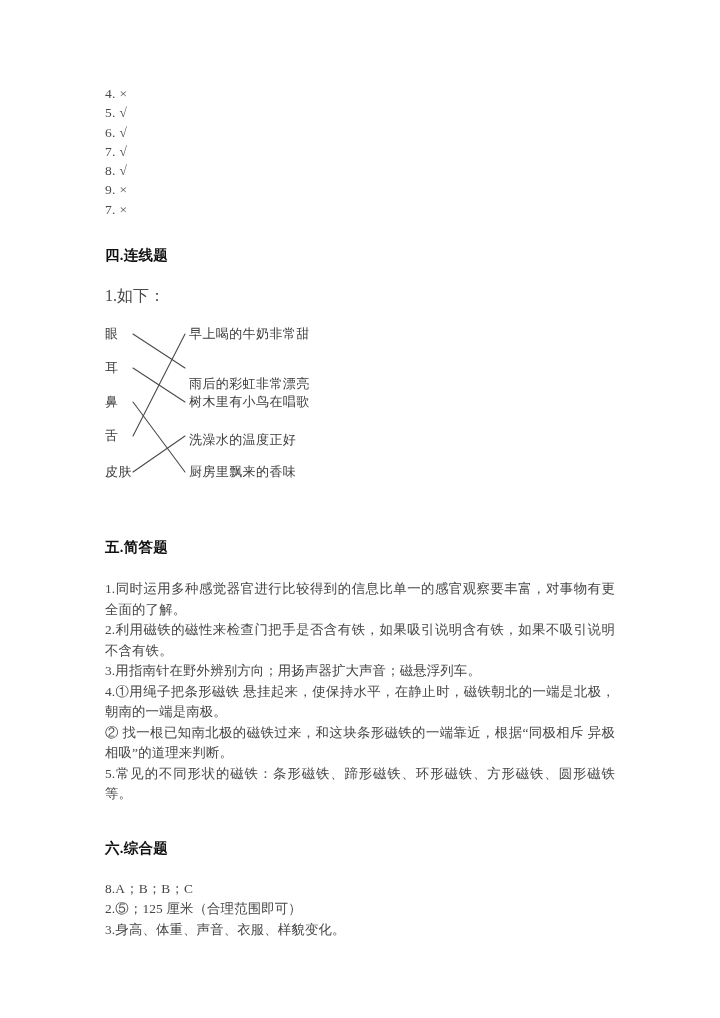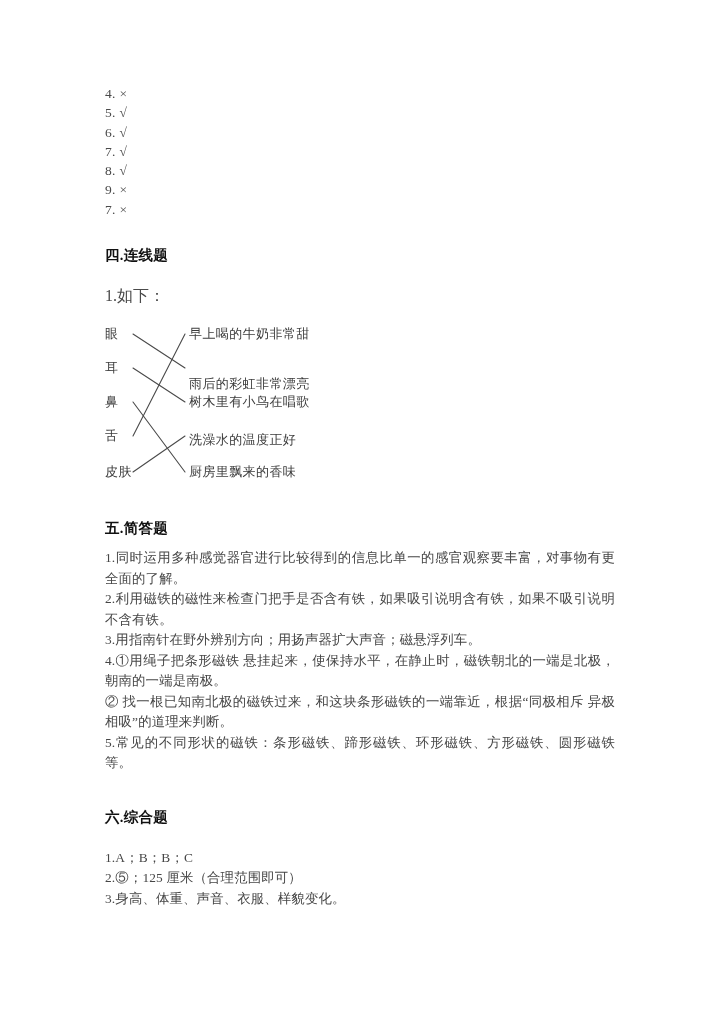--- a/index.html
+++ b/index.html
@@ -50,37 +50,37 @@
 
   
   .section-heading {
     font-family: Liberation Serif, serif;
     font-weight: bold;
     font-size: 14.5px;
     color: #111;
     letter-spacing: .3px;
   }
   .h-four  { margin-top: 27px; }
-  .h-five  { margin-top: 27px; }
+  .h-five  { margin-top: 46px; }
   .h-six   { margin-top: 34px; }
 
   
   .para {
     font-size: 13.4px;
     line-height: 20.5px;
     color: #464646;
     text-align: justify;
     letter-spacing: .15px;
   }
   .lead-line {
     margin-top: 21px;
     font-size: 16px;
     color: #4a4a4a;
   }
-  .qa-block { margin-top: 10px; }
+  .qa-block { margin-top: 22px; }
   .qa-block .para + .para { margin-top: 0; }
   .para-gap { margin-top: 17px; }
   .comp-block { margin-top: 21px; }
   .comp-block .para { line-height: 20.5px; }
 
   
   .match-wrap {
     position: relative;
     margin-top: 17px;
     width: 300px;
@@ -173,19 +173,19 @@
       <div class="para">1.同时运用多种感觉器官进行比较得到的信息比单一的感官观察要丰富，对事物有更全面的了解。</div>
       <div class="para">2.利用磁铁的磁性来检查门把手是否含有铁，如果吸引说明含有铁，如果不吸引说明不含有铁。</div>
       <div class="para">3.用指南针在野外辨别方向；用扬声器扩大声音；磁悬浮列车。</div>
       <div class="para">4.①用绳子把条形磁铁 悬挂起来，使保持水平，在静止时，磁铁朝北的一端是北极，朝南的一端是南极。</div>
       <div class="para para-gap">② 找一根已知南北极的磁铁过来，和这块条形磁铁的一端靠近，根据“同极相斥 异极相吸”的道理来判断。</div>
       <div class="para para-gap">5.常见的不同形状的磁铁：条形磁铁、蹄形磁铁、环形磁铁、方形磁铁、圆形磁铁等。</div>
     </div>
 
     <div class="section-heading h-six">六.综合题</div>
     <div class="comp-block">
-      <div class="para">1.A；B；B；C</div>
+      <div class="para">8.A；B；B；C</div>
       <div class="para">2.⑤；125 厘米（合理范围即可）</div>
       <div class="para">3.身高、体重、声音、衣服、样貌变化。</div>
     </div>
 
   </div>
 </div>
 
 </body></html>

